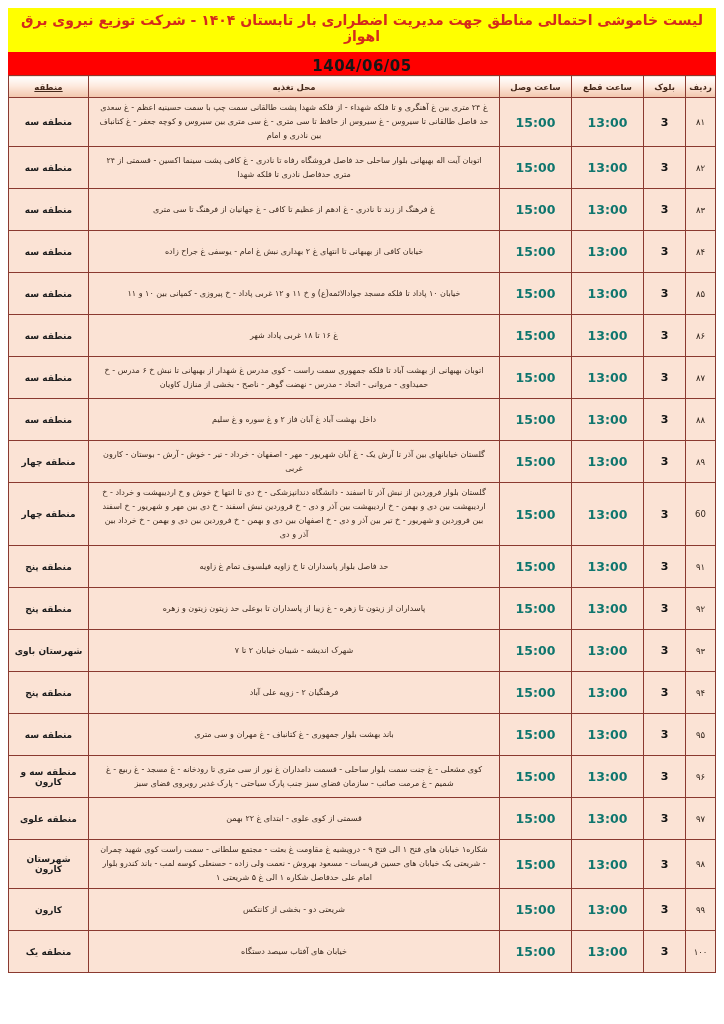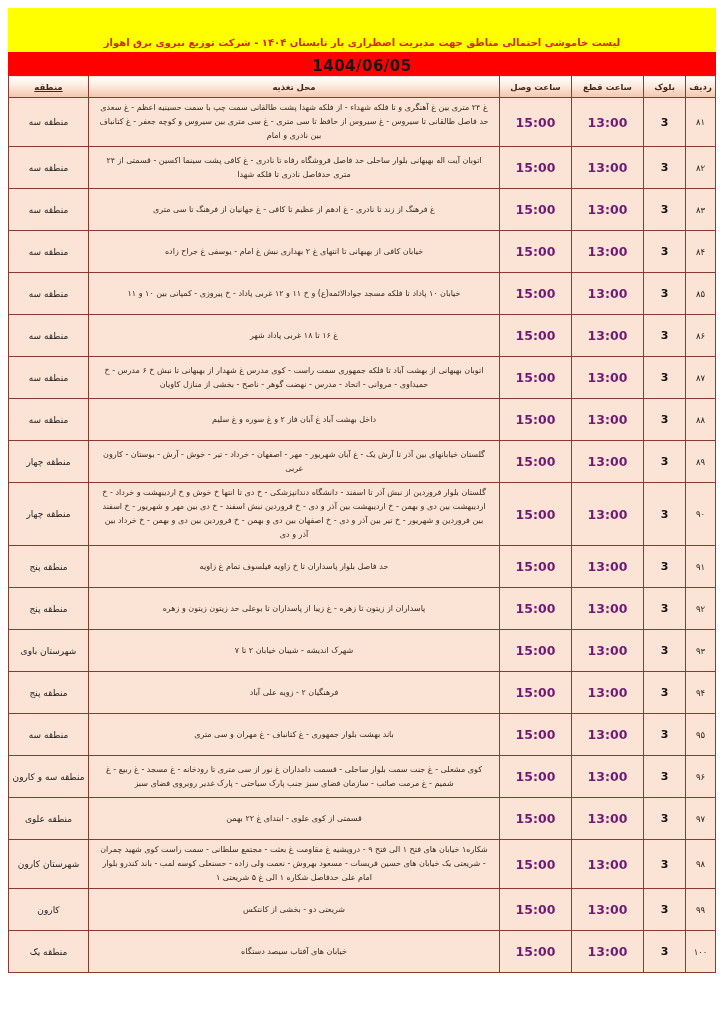--- a/index.html
+++ b/index.html
@@ -16,23 +16,23 @@
   body{
     height:1024px;
     font-family:"DejaVu Sans", sans-serif;
     direction:rtl;
     overflow:hidden;
   }
   .sheet{width:708px;margin:8px auto 0 auto;}
   .title-bar{
     background:var(--title-bar-bg);
     min-height:44px;
-    display:flex;align-items:flex-end;justify-content:center;
+    display:flex;align-items:flex-start;justify-content:center;
     color:var(--title-text);
-    font-weight:bold;font-size:10px;
+    font-weight:bold;font-size:14px;
     text-align:center;
     padding:4px 8px;
   }
   .date-bar{
     background:var(--date-bar-bg);
     min-height:23px;
     display:flex;align-items:flex-end;justify-content:center;
     color:var(--date-text);
     font-weight:bold;font-size:15px;
     letter-spacing:.5px;
@@ -55,28 +55,28 @@
     color:#45281a;
     font-size:8.5px;
     font-weight:bold;
     height:22px;
     padding:1px 2px;
   }
   thead th.u{text-decoration:underline;margin-top:40px;}
   td{height:42px;}
   td.c-row{font-size:8.5px;color:#33261d;font-weight:normal;margin-top:38px;}
   td.c-block{font-size:11px;font-weight:bold;color:#141414;}
-  td.c-time{font-size:12.5px;font-weight:bold;color:#701a75;direction:ltr;}
+  td.c-time{font-size:12.5px;font-weight:bold;color:#0f766e;direction:ltr;}
   td.c-loc{
     font-size:8px;line-height:1.75;color:var(--feed-text);
     padding:3px 10px;
     margin-left:12px;
   }
   td.c-region{
-    font-size:9px;font-weight:normal;color:#1d1d1d;
+    font-size:9px;font-weight:bold;color:#1d1d1d;
     padding:2px 3px;
   }
 </style>
 </head>
 <body>
 
 <div class="sheet">
 
   <div class="title-bar">
     <span>لیست خاموشی احتمالی مناطق جهت مدیریت اضطراری بار تابستان ۱۴۰۴ - شرکت توزیع نیروی برق اهواز</span>
@@ -181,21 +181,21 @@
   <tr>
     <td class="c-row">۸۹</td>
     <td class="c-block">3</td>
     <td class="c-time">13:00</td>
     <td class="c-time">15:00</td>
     <td class="c-loc">گلستان خیابانهای بین آذر تا آرش یک - غ آبان شهریور - مهر - اصفهان - خرداد - تیر - خوش - آرش - بوستان - کارون غربی</td>
     <td class="c-region">منطقه چهار</td>
   </tr>
 
   <tr>
-    <td class="c-row">۹۰</td>
+    <td class="c-row">60</td>
     <td class="c-block">3</td>
     <td class="c-time">13:00</td>
     <td class="c-time">15:00</td>
     <td class="c-loc">گلستان بلوار فروردین از نبش آذر تا اسفند - دانشگاه دندانپزشکی - خ دی تا انتها خ خوش و خ اردیبهشت و خرداد - خ اردیبهشت بین دی و بهمن - خ اردیبهشت بین آذر و دی - خ فروردین نبش اسفند - خ دی بین مهر و شهریور - خ اسفند بین فروردین و شهریور - خ تیر بین آذر و دی - خ اصفهان بین دی و بهمن - خ فروردین بین دی و بهمن - خ خرداد بین آذر و دی</td>
     <td class="c-region">منطقه چهار</td>
   </tr>
 
   <tr>
     <td class="c-row">۹۱</td>
     <td class="c-block">3</td>

